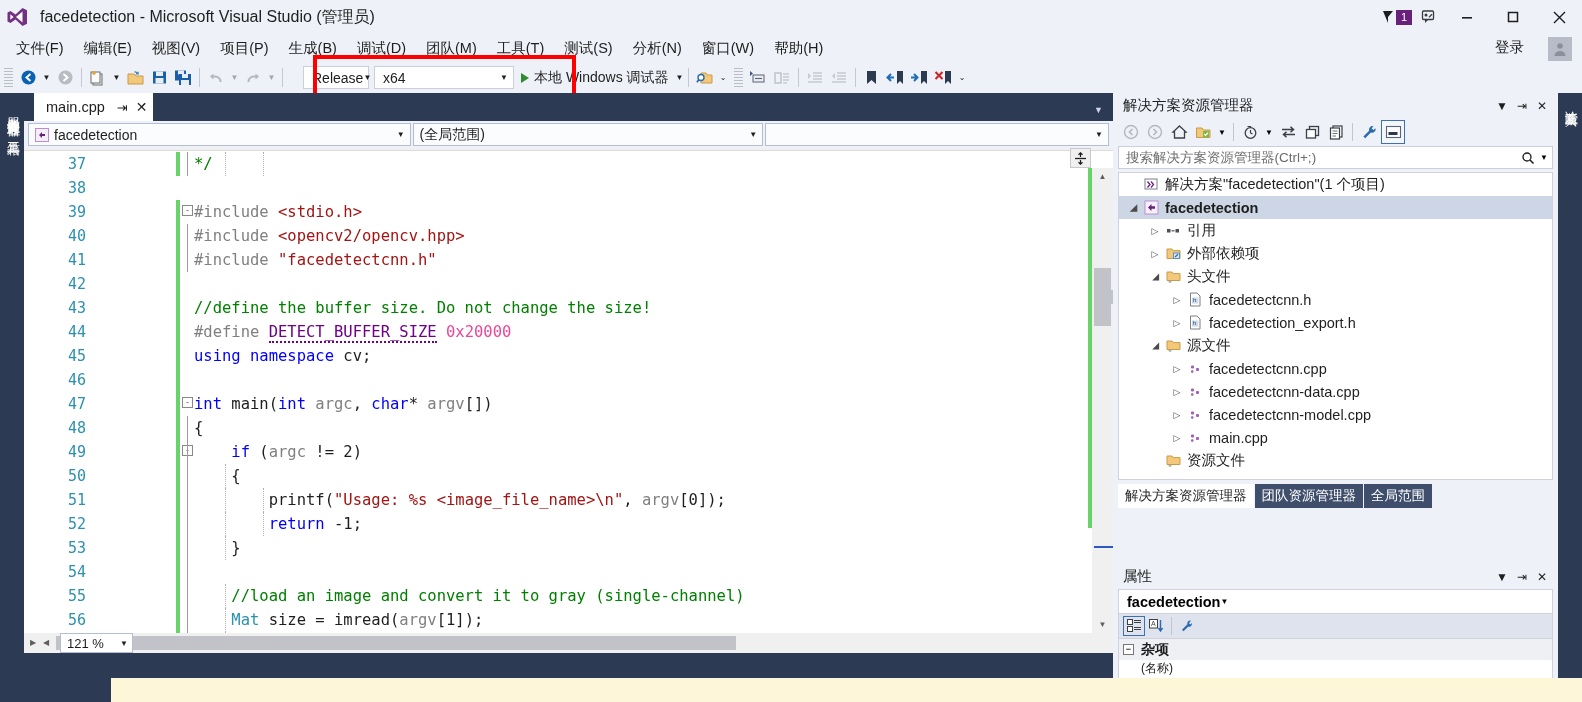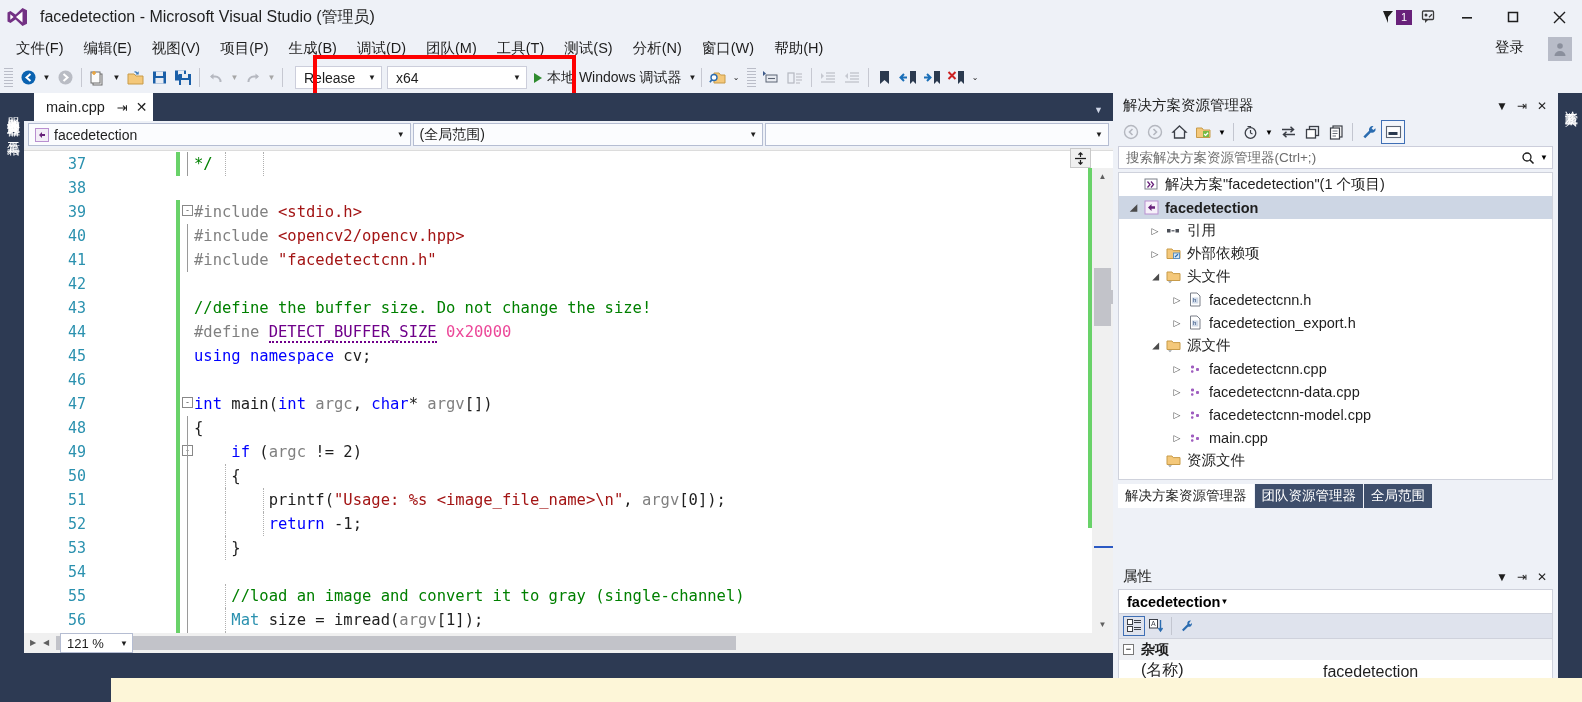--- a/index.html
+++ b/index.html
@@ -105,21 +105,21 @@
   }
   .tb-arrow.dim { color: #a6a6a6; }
   .tb-sep {
     width: 1px; height: 19px; background: #c6c8d1; margin: 0 4px;
   }
   .tb-combo {
     height: 23px; background: #fff; border: 1px solid #cccedb;
     display: flex; align-items: center; justify-content: space-between;
     padding: 0 5px 0 8px; font-size: 14px; color: #1e1e1e;
   }
-  #combo-config { width: 87px; margin-left: 8px; }
+  #combo-config { width: 66px; margin-left: 16px; }
   #combo-platform { width: 140px; margin-left: 5px; }
   .combo-caret { font-size: 8px; color: #1e1e1e; }
   #run-btn {
     display: flex; align-items: center; margin-left: 7px;
     font-size: 14px; color: #1e1e1e; white-space: nowrap;
   }
   .play-tri {
     width: 0; height: 0;
     border-left: 8px solid #2e8b2e;
     border-top: 5px solid transparent;
@@ -382,21 +382,21 @@
   .prop-cat {
     height: 21px; display:flex; align-items:center;
     font-size:14px; font-weight:bold; color:#1e1e1e;
     background:#eef0f4; padding-left:4px;
   }
   .prop-cat .pc-box {
     width:11px;height:11px;border:1px solid #777;background:#fff;
     font-size:9px;line-height:9px;text-align:center;margin-right:7px;color:#333;
     font-family:"Liberation Sans",sans-serif;
   }
-  .prop-row { height: 21px; display:flex; align-items:flex-end; font-size:16px;}
+  .prop-row { height: 21px; display:flex; align-items:flex-start; font-size:12px;flex-direction:column;}
   .prop-key { width: 200px; padding-left: 22px; color:#1e1e1e;}
   .prop-val { flex:1; color:#1e1e1e; padding-left: 4px;}
 
   #bottom-strip {
     position: absolute; left: 0; top: 678px; width: 1582px; height: 24px;
     background: #fdf6d8;
   }
   #bottom-strip-left {
     position:absolute; left:0; top:0; width:111px; height:24px; background:#2d3a53;
   }

